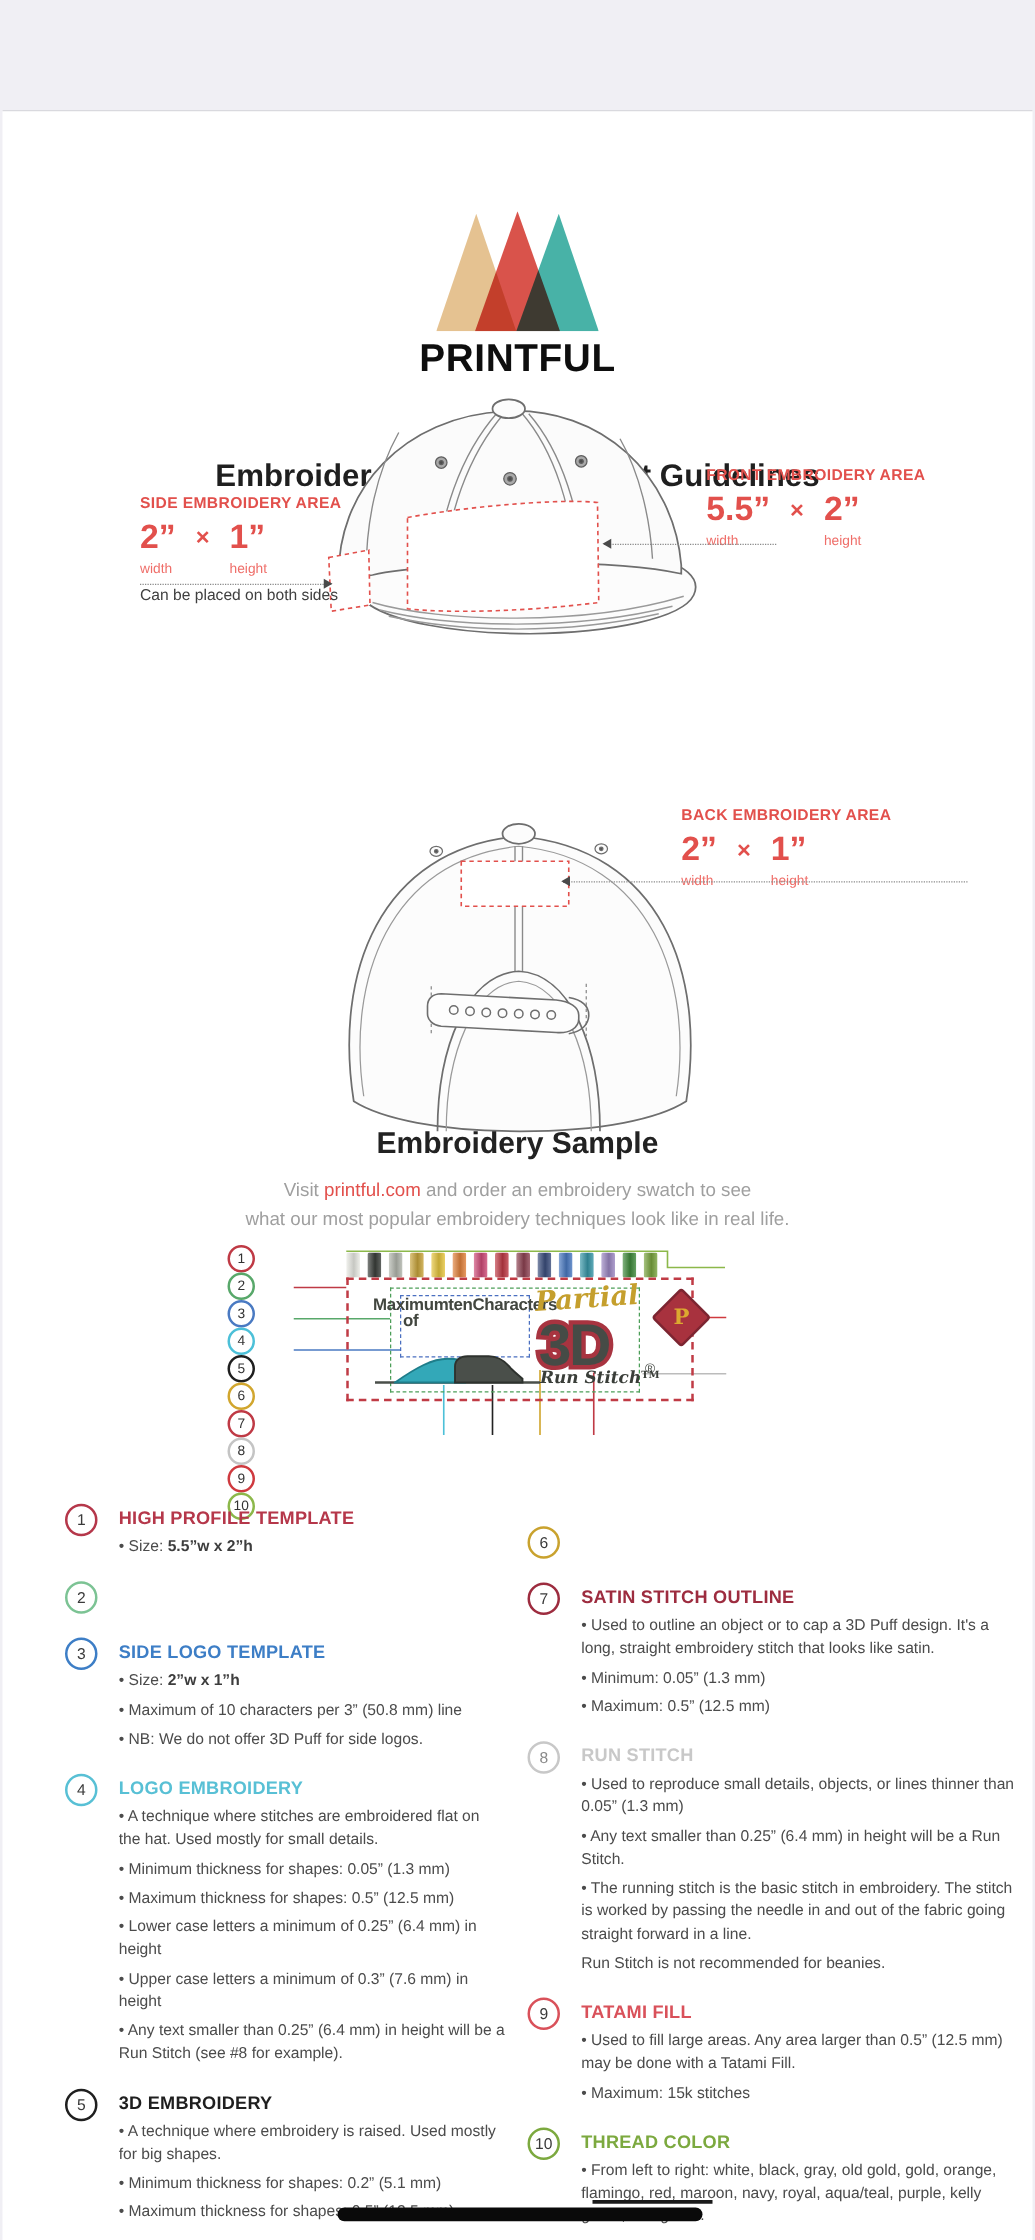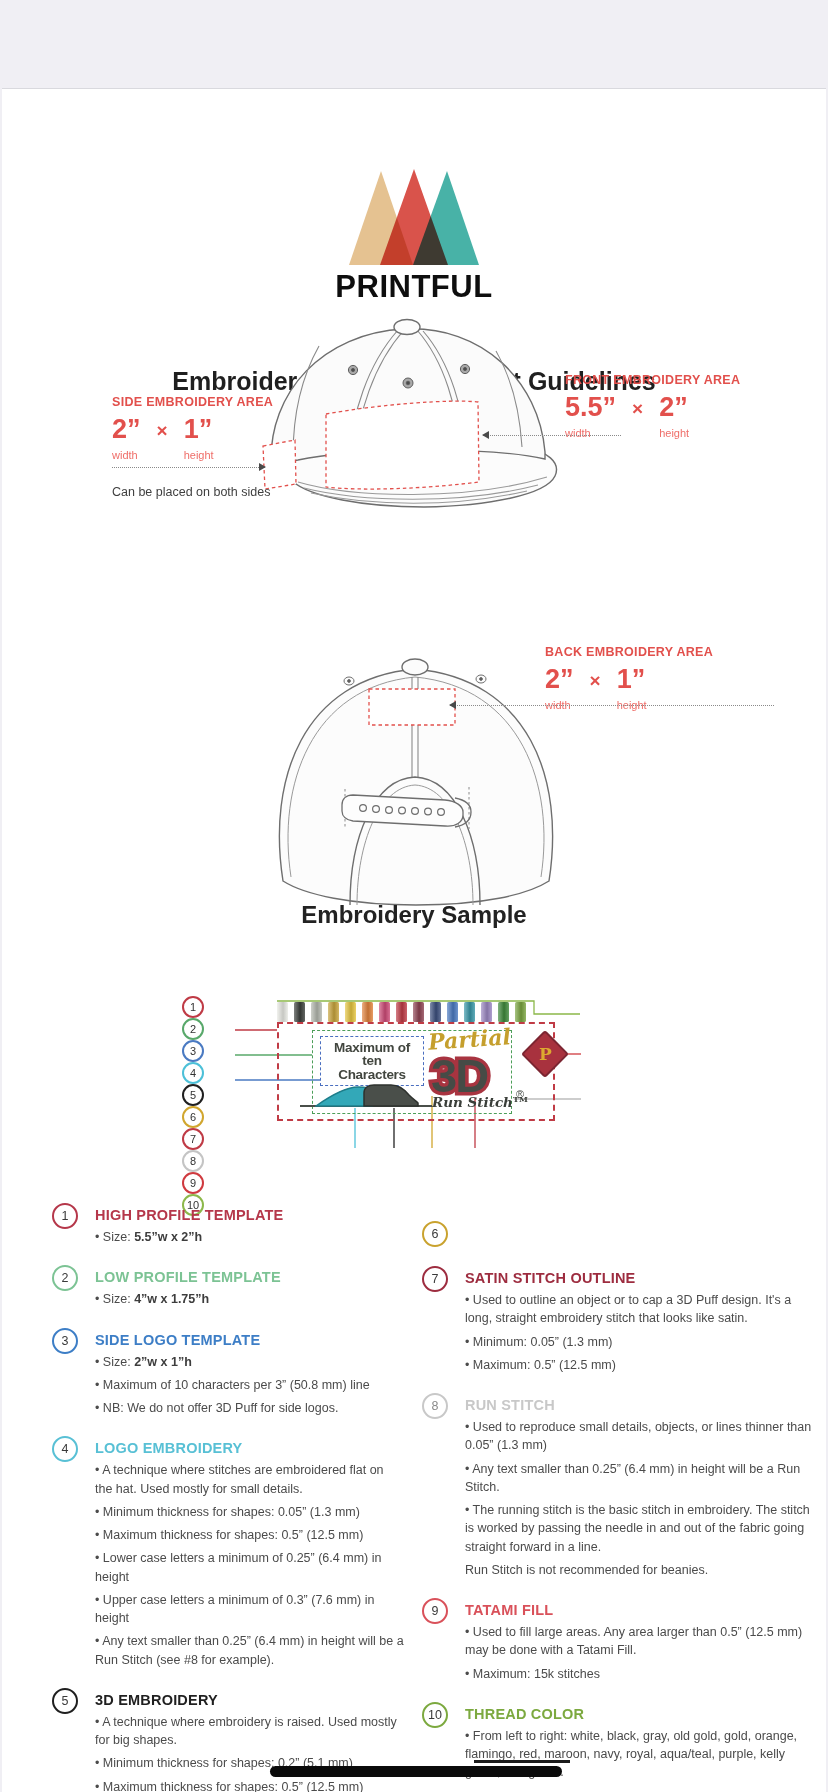--- a/index.html
+++ b/index.html
@@ -51,21 +51,21 @@
 
   
   .fig{left:180px;top:907px;width:470px;height:190px;}
   .fig > *{position:absolute;}
   .swatch-row{left:95px;top:6px;display:flex;gap:6px;}
   .swatch{width:11px;height:20px;border-radius:1.5px;
     background-image:linear-gradient(90deg,rgba(255,255,255,.35),rgba(0,0,0,.15) 55%,rgba(255,255,255,.2));}
   .box-red{left:95px;top:26px;width:278px;height:99px;border:2px dashed #c03b45;}
   .box-green{left:130px;top:34px;width:200px;height:84px;border:1.6px dashed #4c9e58;}
   .box-blue{left:138px;top:40px;width:104px;height:50px;border:1.6px dashed #4a6fc0;
-    display:flex;flex-direction:column;justify-content:center;text-align:center;
+    display:flex;flex-direction:row;justify-content:center;text-align:center;
     font-weight:700;font-size:13.5px;line-height:.98;color:#42463f;letter-spacing:-.3px;}
   .baseline{left:118px;top:109px;width:132px;height:2px;background:#4a4f4a;}
   .partial-txt{left:246px;top:30px;font-family:"DejaVu Serif",serif;
     font-style:italic;font-weight:700;font-size:22px;color:#c59f2d;transform:rotate(-4deg);}
   .runstitch-txt{left:250px;top:98px;font-family:"DejaVu Serif",serif;
     font-style:italic;font-weight:700;font-size:13.5px;color:#3a3e39;}
   .runstitch-txt .tm{font-size:8px;font-style:normal;vertical-align:top;}
   .diamond{left:346px;top:41px;width:34px;height:34px;background:#a8323e;
     border:2px solid #7c2531;border-radius:3px;transform:rotate(45deg);
     display:flex;align-items:center;justify-content:center;}
@@ -142,21 +142,21 @@
       <div class="times">×</div>
       <div class="dim">
         <span class="big">1”</span>
         <span class="cap">height</span>
       </div>
     </div>
   </div>
   <div class="abs leader" style="left:110px;top:378px;width:153px">
     <span class="ar right"></span>
   </div>
-  <div class="abs note" style="left:110px;top:396px">Can be placed on both sides</div>
+  <div class="abs note" style="left:110px;top:380px">Can be placed on both sides</div>
 
   <div class="abs annot" style="left:563px;top:284px">
     <div class="alabel">FRONT EMBROIDERY AREA</div>
     <div class="dims">
       <div class="dim">
         <span class="big">5.5”</span>
         <span class="cap">width</span>
       </div>
       <div class="times">×</div>
       <div class="dim">
@@ -211,20 +211,24 @@
         <span class="big">1”</span>
         <span class="cap">height</span>
       </div>
     </div>
   </div>
   <div class="abs leader" style="left:448px;top:616px;width:324px">
     <span class="ar left"></span>
   </div>
 
   <div class="abs sample-heading">Embroidery Sample</div>
+  <div class="abs sample-intro">
+    <span>Visit </span><a href="#">printful.com</a><span> and order an embroidery swatch to see</span><br>
+    <span>what our most popular embroidery techniques look like in real life.</span>
+  </div>
 
   <div class="abs fig">
     <svg class="fig-lines" style="left:0;top:0" width="470" height="190">
       <g fill="none" stroke-width="1.3">
         <path d="M95,5 H352 V18 H398" stroke="#8cb84a"></path>
         <path d="M53,34 H95" stroke="#bf3a45"></path>
         <path d="M53,59 H130" stroke="#58a86a"></path>
         <path d="M53,84 H138" stroke="#4a7ac2"></path>
         <path d="M384,58 H399" stroke="#cf3a3f"></path>
         <path d="M332,103 H399" stroke="#bcbcbc"></path>
@@ -298,24 +302,20 @@
   <div class="col col-left" id="legend-left">
       <div class="litem" style="--c: #b5374a;">
         <div class="lnum">1</div>
         <div class="lbody">
           <div class="ltitle">HIGH PROFILE TEMPLATE</div>
           <div class="lbullet"><span>• Size: </span><b>5.5”w x 2”h</b></div>
         </div>
       </div>
       <div class="litem" style="--c: #7cc394;">
         <div class="lnum">2</div>
-        <div class="lbody">
-          <div class="ltitle">LOW PROFILE TEMPLATE</div>
-          <div class="lbullet"><span>• Size: </span><b>4”w x 1.75”h</b></div>
-        </div>
       </div>
       <div class="litem" style="--c: #3d7ec6;">
         <div class="lnum">3</div>
         <div class="lbody">
           <div class="ltitle">SIDE LOGO TEMPLATE</div>
           <div class="lbullet"><span>• Size: </span><b>2”w x 1”h</b></div>
           <div class="lbullet"><span>• Maximum of 10 characters per 3” (50.8 mm) line</span></div>
           <div class="lbullet"><span>• NB: We do not offer 3D Puff for side logos.</span></div>
         </div>
       </div>

